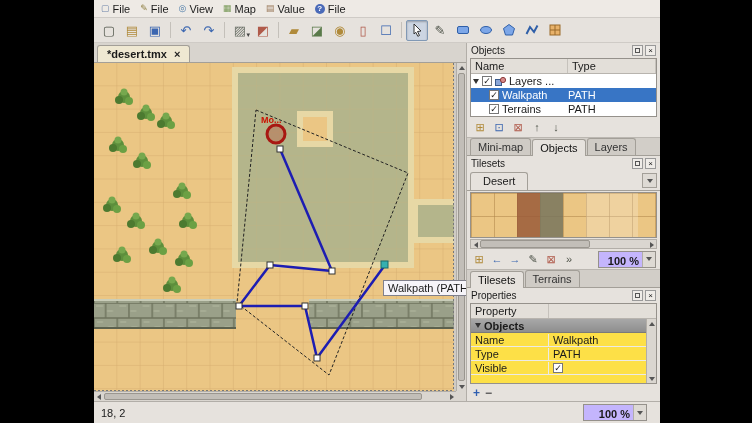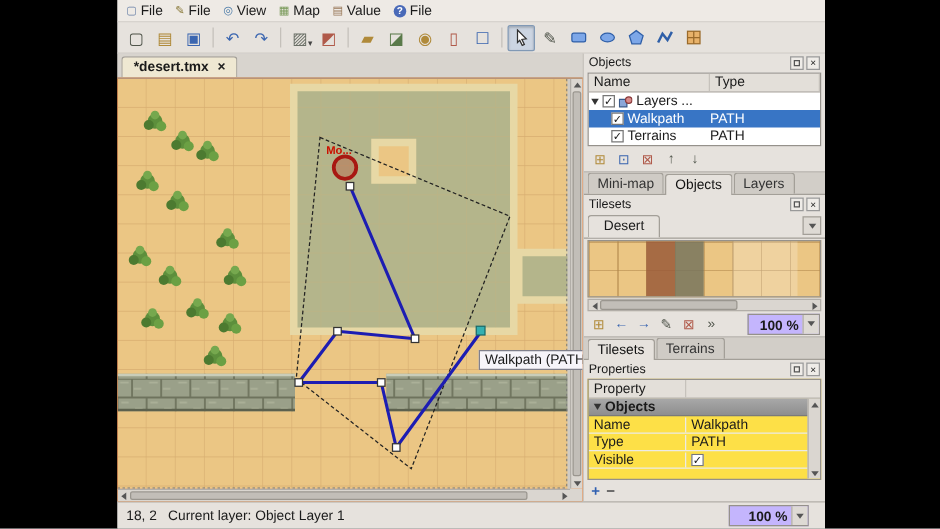--- a/index.html
+++ b/index.html
@@ -503,21 +503,20 @@
         </div>
         <div class="prop-toolbar">
           <span class="plus-btn">+</span>
           <span class="minus-btn">−</span>
         </div>
       </div>
     </div>
 
     <div class="statusbar">
       <span>18, 2</span>
-      <span>Current layer: Object Layer 1</span>
       <div class="combo status-zoom">
         <span class="combo-text">100 %</span>
         <span class="combo-arrow">
             <i class="tri-down"></i>
           </span>
       </div>
     </div>
 
   </div>
 </div>

